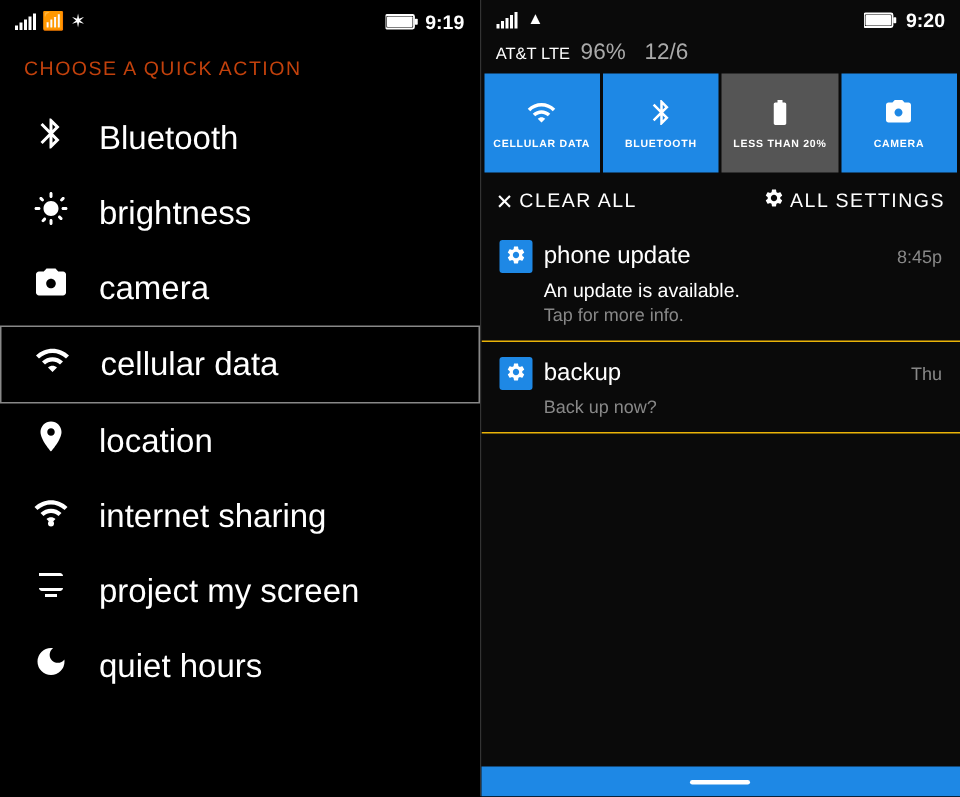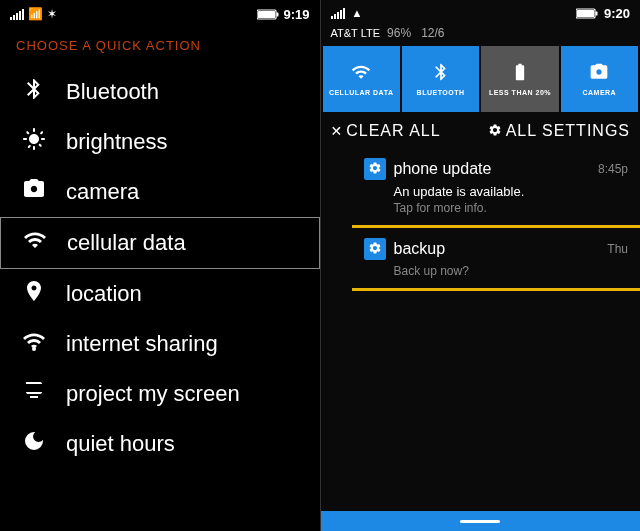--- a/index.html
+++ b/index.html
@@ -173,36 +173,35 @@
       cursor: pointer;
     }
 
     .action-btn-icon {
       color: #fff;
       font-size: 14px;
     }
 
     .action-btn-label {
       color: #fff;
-      font-size: 16px;
+      font-size: 13px;
       letter-spacing: 1px;
       text-transform: uppercase;
     }
 
     
     .notifications {
       flex: 1;
       overflow: hidden;
     }
 
     .notif-item {
       padding: 10px 12px;
-      border-bottom: 3px solid #eab308;
+      border-bottom: 1px solid #eab308;
       cursor: pointer;
-      margin-left: 31px;
     }
 
     .notif-header {
       display: flex;
       align-items: center;
       margin-bottom: 4px;
     }
 
     .notif-app-icon {
       width: 22px;
@@ -411,21 +410,21 @@
         <rect x="0" y="1" width="19" height="9" rx="1" fill="none" stroke="#fff" stroke-width="1.2"></rect>
         <rect x="19.5" y="3.5" width="2" height="4" rx="0.5" fill="#fff"></rect>
         <rect x="1" y="2" width="17" height="7" rx="0.5" fill="#fff"></rect>
       </svg>
       <span class="right-time">9:20</span>
     </div>
   </div>
 
   <div class="right-carrier">
     <span>AT&amp;T LTE</span>
-    <span style="margin-left:4px;font-size:12px;color:#aaa;">
+    <span style="margin-left:4px;font-size:15px;color:#aaa;">
       <span>96%</span>
       &nbsp;
       <span>12/6</span>
     </span>
   </div>
 
   <div class="quick-tiles">
 
     <div class="tile active">
       <span class="tile-icon">

